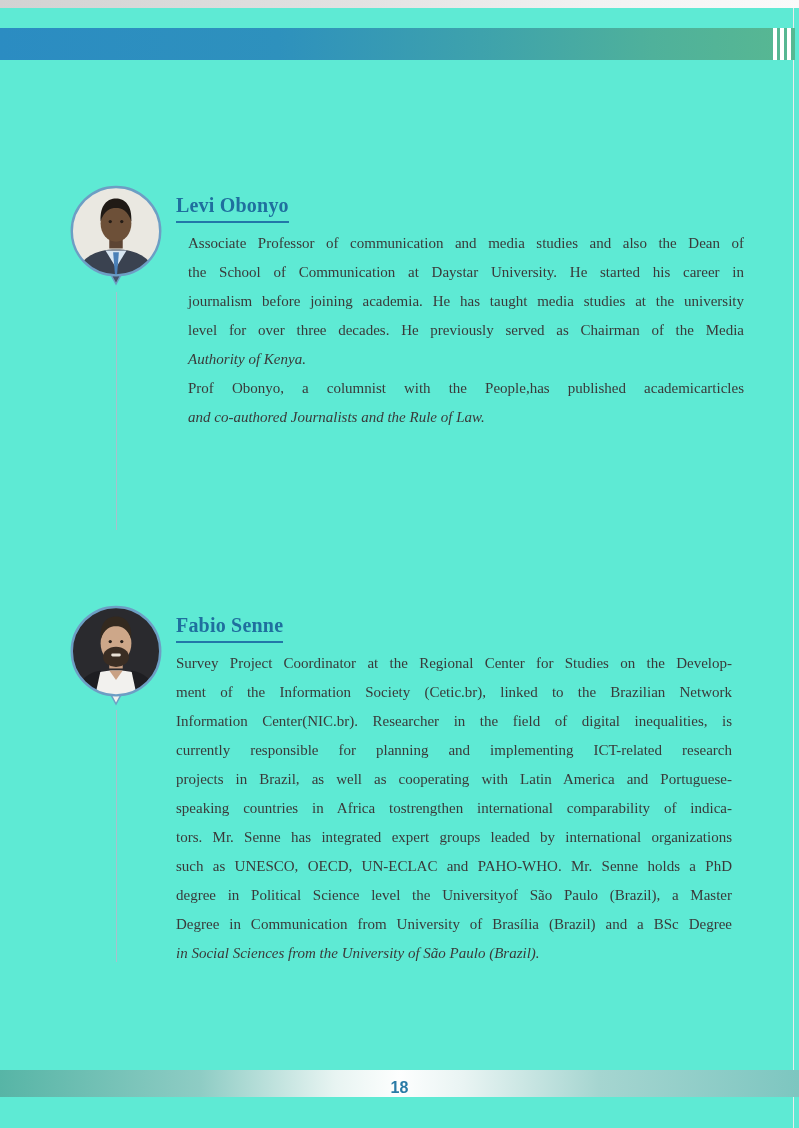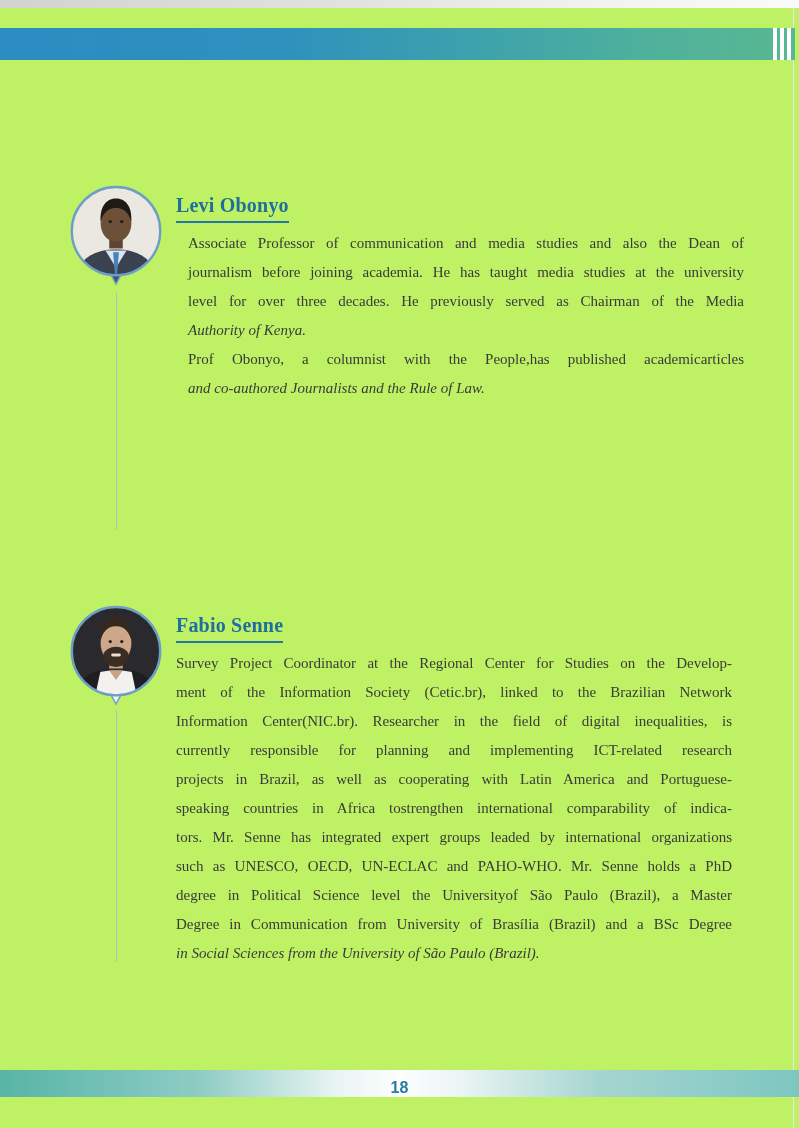--- a/index.html
+++ b/index.html
@@ -1,21 +1,21 @@
 <!DOCTYPE html>
 <html><head>
 <meta charset="utf-8">
 <style>
   * { box-sizing: border-box; }
   html, body { margin: 0; padding: 0; background: #ffffff; }
   .page {
     position: relative;
     width: 799px;
     height: 1128px;
-    background: #bef264;
+    background: #5eead4;
     overflow: hidden;
     font-family: "Liberation Serif", serif;
   }
 
   
   .page-top-edge {
     position: absolute; top: 0; left: 0; width: 100%; height: 8px;
     background: linear-gradient(90deg, #d2d2d2 0%, #e2e2e2 45%, #f2f2f2 75%, #fafafa 100%);
   }
   .page-right-edge {
@@ -129,20 +129,21 @@
           <circle cx="58" cy="42" r="1.7" fill="#241c16"></circle>
         </g>
         <circle cx="52" cy="52" r="46" fill="none" stroke="#6d9ec4" stroke-width="2.5"></circle>
       </svg>
     </div>
     <div class="vline"></div>
     <h2 class="bio-name">Levi Obonyo</h2>
     <div class="bio-text">
 
     <p class="line">Associate Professor of communication and media studies and also the Dean of</p>
+        <p class="line">the School of Communication at Daystar University. He started his career in</p>
         <p class="line">journalism before joining academia. He has taught media studies at the university</p>
         <p class="line">level for over three decades. He previously served as Chairman of the Media</p>
         <p class="line flush">Authority of Kenya.</p>
         <p class="line">Prof Obonyo, a columnist with the People,has published academicarticles</p>
         <p class="line flush">and co-authored Journalists and the Rule of Law.</p>
       </div>
   </section>
 
   <section class="bio bio-fabio">
     <div class="avatar">

